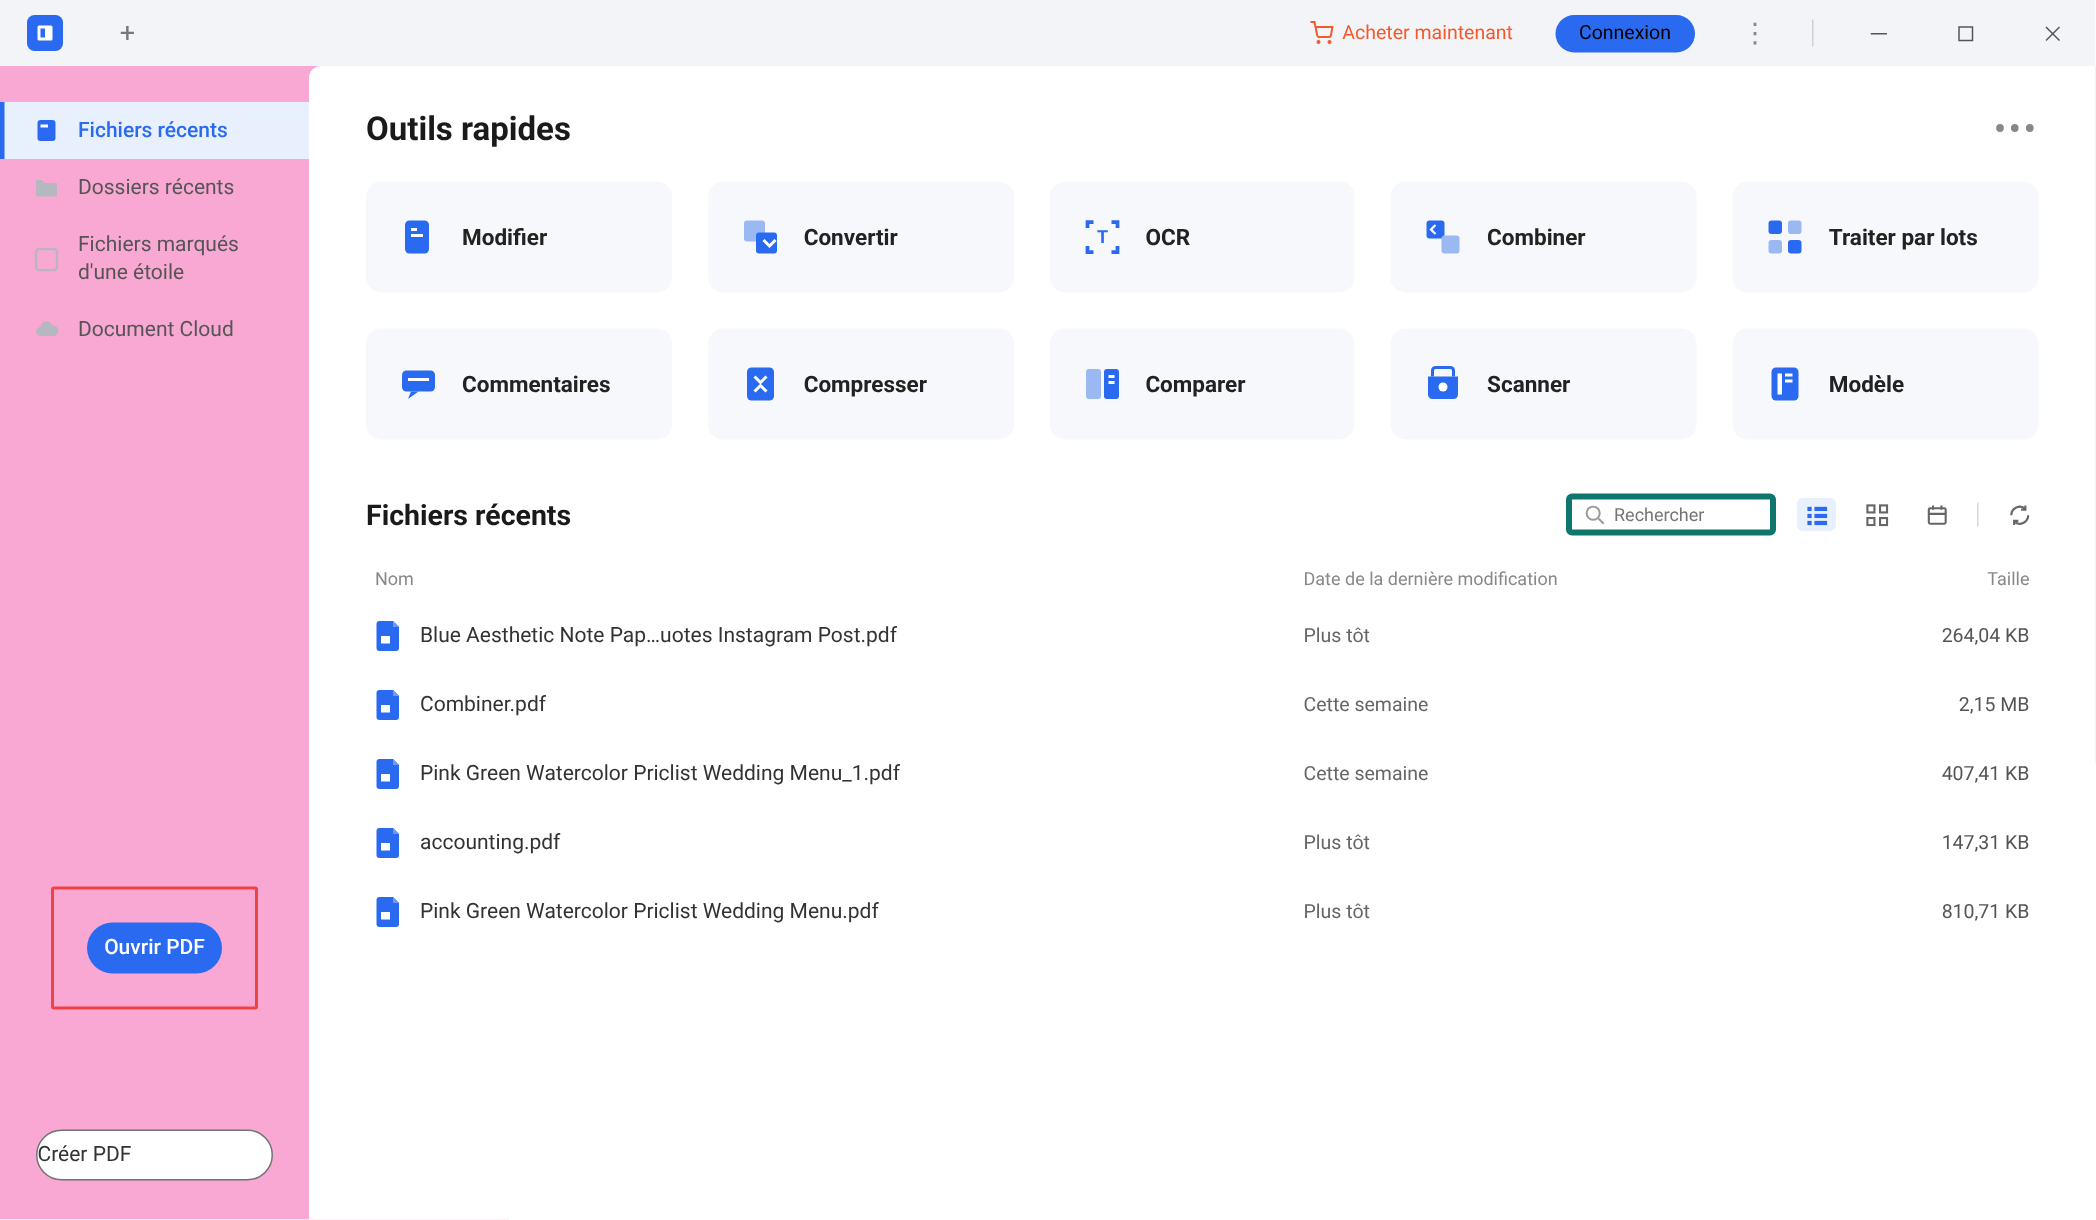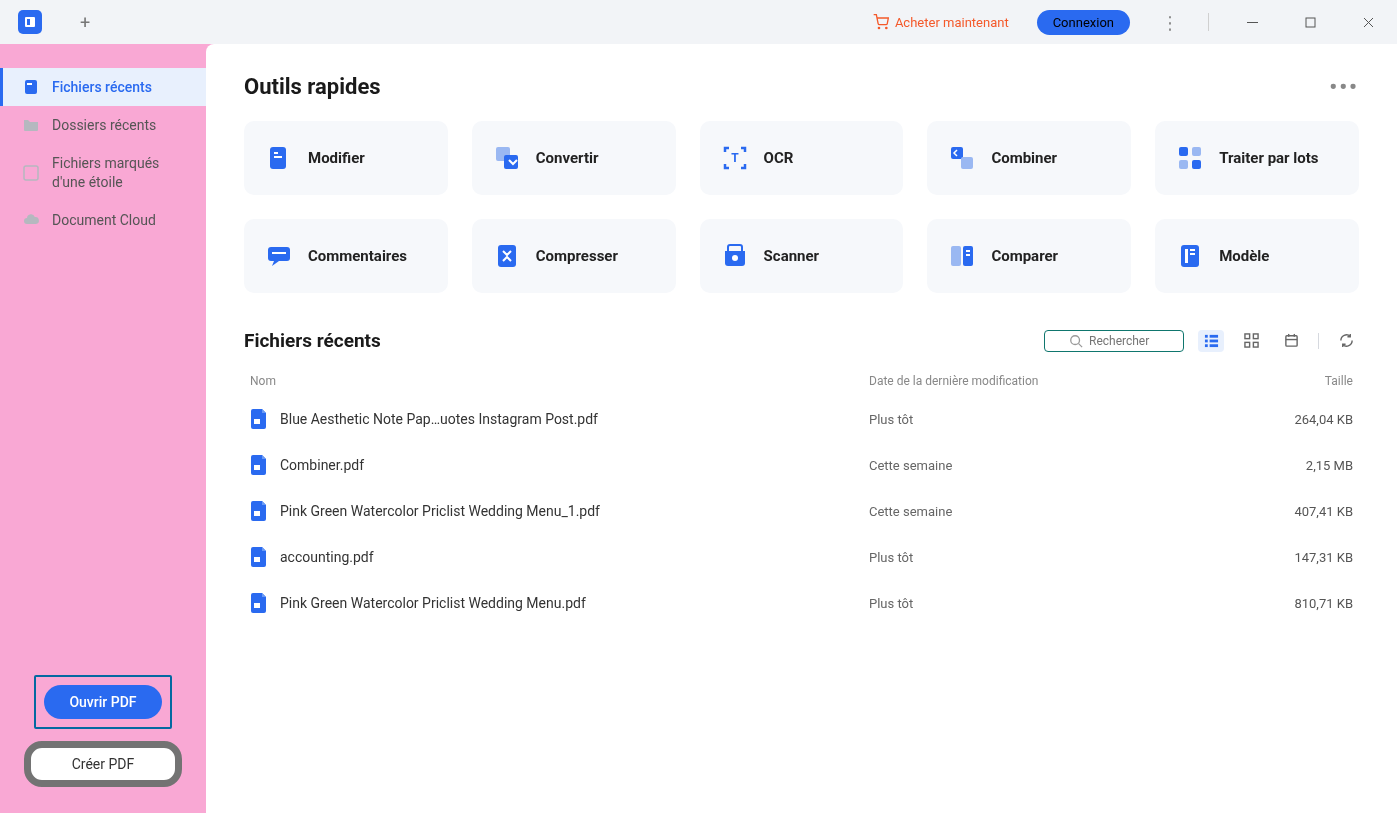--- a/index.html
+++ b/index.html
@@ -25,39 +25,39 @@
 
 
 .sidebar { width: 206px; display: flex; flex-direction: column; padding-top: 24px; }
 .nav-item { display: flex; align-items: center; gap: 12px; padding: 10px 16px 10px 22px; font-size: 14px; color: #555; cursor: pointer; line-height: 1.3; }
 .nav-item.active { background: #e8f0fd; color: #2a6af0; border-left: 3px solid #2a6af0; padding-left: 19px; font-weight: 500; }
 .nav-item .nav-ico { width: 18px; height: 18px; flex-shrink: 0; display: flex; align-items: center; justify-content: center; }
 .nav-item.active .nav-ico { color: #2a6af0; }
 .nav-item:not(.active) .nav-ico { color: #b5b8bf; }
 .sidebar-bottom { margin-top: auto; padding: 14px 24px 26px; display: flex; flex-direction: column; gap: 12px; }
 .btn-primary { background: #2a6af0; color: #fff; border-radius: 18px; padding: 9px 0; text-align: center; font-size: 14px; cursor: pointer; font-weight: 500; }
-.btn-secondary { background: #fff; color: #333; border: 7px solid #737373; border-radius: 18px; padding: 8px 0; text-align: center; font-size: 14px; cursor: pointer; }
-.highlight-box { border: 2px solid #0369a1; padding: 8px; margin: 0 10px 0; border-radius: 2px; }
+.btn-secondary { background: #fff; color: #333; border: 1px solid #737373; border-radius: 18px; padding: 8px 0; font-size: 14px; cursor: pointer; margin-top: 44px; }
+.highlight-box { border: 2px solid #ef4444; padding: 22px; margin: 0 10px 24px; border-radius: 2px; }
 
 
 .content { flex: 1; background: #fff; border-radius: 8px 0 0 0; padding: 30px 38px 0 38px; overflow: auto; }
 .section-title { font-size: 22px; font-weight: 700; color: #1a1a1a; margin-bottom: 22px; display: flex; align-items: center; }
 .section-title .more { margin-left: auto; color: #888; cursor: pointer; letter-spacing: 2px; }
 
 
 .tool-grid { display: grid; grid-template-columns: repeat(5, 1fr); gap: 24px; margin-bottom: 36px; }
 .tool-card { background: #f6f8fb; border-radius: 10px; padding: 22px 20px; display: flex; align-items: center; gap: 14px; cursor: pointer; }
 .tool-card .tool-ico { width: 30px; height: 30px; flex-shrink: 0; display: flex; align-items: center; justify-content: center; color: #2a6af0; }
 .tool-card .tool-label { font-size: 15px; font-weight: 700; color: #222; }
 
 
 .recent-header { display: flex; align-items: center; margin-bottom: 14px; }
 .recent-header h2 { font-size: 19px; font-weight: 700; color: #1a1a1a; }
 .recent-controls { margin-left: auto; display: flex; align-items: center; gap: 14px; }
-.search-box { display: flex; align-items: center; gap: 6px; border: 1px solid #0f766e; border-radius: 4px; padding: 3px 24px; width: 140px; }
+.search-box { display: flex; align-items: center; gap: 6px; border: 4px solid #0f766e; border-radius: 4px; padding: 3px 8px; width: 140px; }
 .search-box svg { width: 14px; height: 14px; color: #999; flex-shrink: 0; }
 .search-box input { border: none; outline: none; font-size: 12px; width: 100%; color: #999; background: transparent; }
 .view-btn { width: 26px; height: 22px; display: flex; align-items: center; justify-content: center; color: #666; cursor: pointer; border-radius: 4px; }
 .view-btn.active { background: #e8f0fd; color: #2a6af0; }
 .view-btn svg { width: 15px; height: 15px; }
 .ctl-divider { width: 1px; height: 16px; background: #d6d9df; }
 
 
 .file-table { width: 100%; }
 .file-header { display: flex; font-size: 12px; color: #888; padding: 8px 0; }
@@ -230,37 +230,37 @@
             <svg viewBox="0 0 30 30" fill="currentColor">
               <rect x="6" y="4" width="18" height="22" rx="3"></rect>
               <path d="M11 10l4 4 4-4M11 20l4-4 4 4" stroke="#fff" stroke-width="2" fill="none"></path>
             </svg>
           </span>
         <span class="tool-label">Compresser</span>
       </div>
       <div class="tool-card">
         <span class="tool-ico">
             <svg viewBox="0 0 30 30" fill="currentColor">
-              <path d="M5 10h20v12a3 3 0 0 1-3 3H8a3 3 0 0 1-3-3V10z"></path>
-              <path d="M8 10V6a2 2 0 0 1 2-2h10a2 2 0 0 1 2 2v4" fill="none" stroke="currentColor" stroke-width="2"></path>
-              <circle cx="15" cy="17" r="3" fill="#fff"></circle>
-            </svg>
-          </span>
-        <span class="tool-label">Scanner</span>
-      </div>
-      <div class="tool-card">
-        <span class="tool-ico">
-            <svg viewBox="0 0 30 30" fill="currentColor">
               <rect x="4" y="5" width="10" height="20" rx="2" fill="#9ab8f2"></rect>
               <rect x="16" y="5" width="10" height="20" rx="2"></rect>
               <rect x="19" y="9" width="4" height="2" fill="#fff"></rect>
               <rect x="19" y="13" width="4" height="2" fill="#fff"></rect>
             </svg>
           </span>
         <span class="tool-label">Comparer</span>
+      </div>
+      <div class="tool-card">
+        <span class="tool-ico">
+            <svg viewBox="0 0 30 30" fill="currentColor">
+              <path d="M5 10h20v12a3 3 0 0 1-3 3H8a3 3 0 0 1-3-3V10z"></path>
+              <path d="M8 10V6a2 2 0 0 1 2-2h10a2 2 0 0 1 2 2v4" fill="none" stroke="currentColor" stroke-width="2"></path>
+              <circle cx="15" cy="17" r="3" fill="#fff"></circle>
+            </svg>
+          </span>
+        <span class="tool-label">Scanner</span>
       </div>
       <div class="tool-card">
         <span class="tool-ico">
             <svg viewBox="0 0 30 30" fill="currentColor">
               <rect x="6" y="4" width="18" height="22" rx="3"></rect>
               <rect x="10" y="8" width="3" height="14" fill="#fff"></rect>
               <rect x="15" y="8" width="5" height="2" fill="#fff"></rect>
               <rect x="15" y="12" width="5" height="2" fill="#fff"></rect>
             </svg>
           </span>

